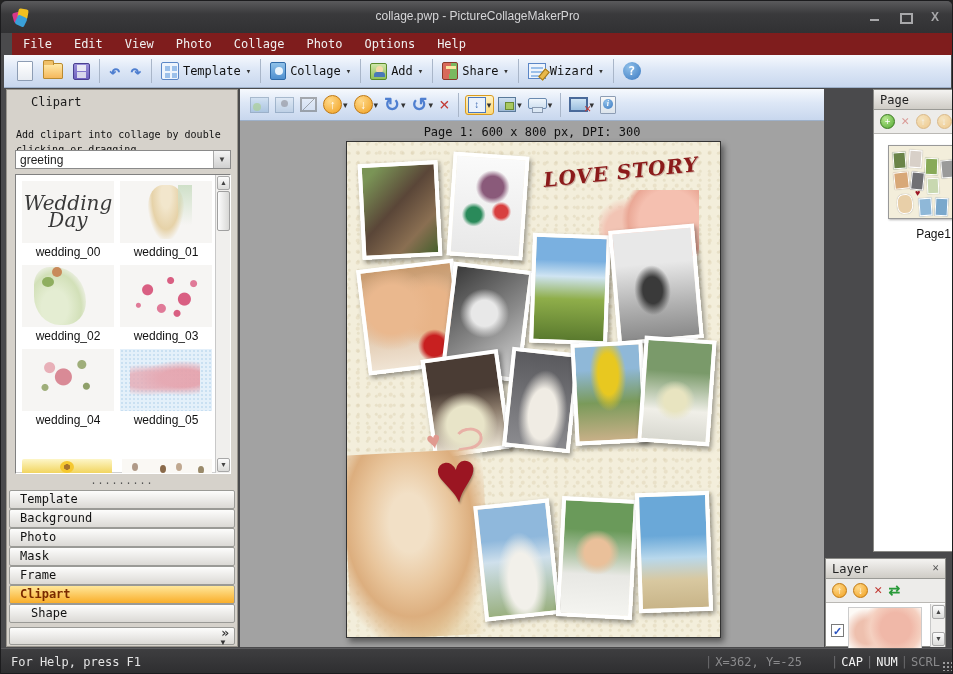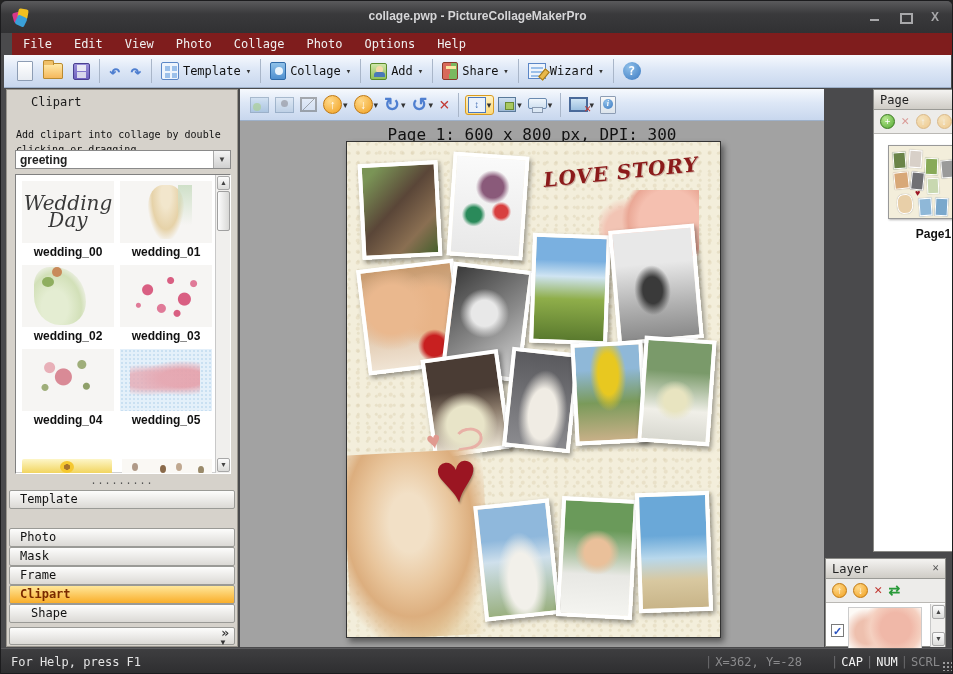--- a/index.html
+++ b/index.html
@@ -1,18 +1,18 @@
 <!DOCTYPE html>
 <html><head>
 <meta charset="utf-8">
 <style>
   html,body{margin:0;padding:0;width:953px;height:674px;overflow:hidden;background:#222;}
   *{box-sizing:border-box;}
   .mono{font-family:"DejaVu Sans Mono","Liberation Mono",monospace;}
-  .sans{font-family:"Liberation Sans","DejaVu Sans",sans-serif;font-weight:bold;}
+  .sans{font-family:"Liberation Sans","DejaVu Sans",sans-serif;}
   .window{position:absolute;left:0;top:0;width:953px;height:674px;background:#4a4a4c;border:1px solid #1c1c1e;border-radius:6px 6px 0 0;overflow:hidden;}
 
   
   .titlebar{position:absolute;left:0;top:0;width:953px;height:32px;background:linear-gradient(#5a5a5c,#3a3a3c 40%,#313133);border-radius:6px 6px 0 0;}
   .app-icon{position:absolute;left:12px;top:8px;width:17px;height:17px;}
   .app-icon .sq{position:absolute;width:10px;height:10px;border-radius:2px;}
   .title-text{position:absolute;left:0;right:0;top:8px;text-align:center;font-size:12px;color:#d6d6d8;}
   .winbtns{position:absolute;right:12px;top:9px;display:flex;gap:16px;}
   .winbtn{width:14px;height:14px;position:relative;color:#a8a8aa;font-size:12px;line-height:14px;text-align:center;}
   .wb-min::after{content:"";position:absolute;left:2px;bottom:3px;width:9px;height:2px;background:#a8a8aa;}
@@ -116,21 +116,21 @@
   .del-x{font-size:19px;font-weight:bold;color:#c23a34;line-height:20px;}
   .ic-fit{width:18px;height:16px;border:1px solid #4a78c0;background:#eaf2fc;color:#3a68b0;font-size:10px;text-align:center;line-height:14px;font-weight:bold;}
   .ic-align{width:18px;height:15px;background:linear-gradient(#cfe0f0,#9cb8d4);border:1px solid #5a7a9a;position:relative;}
   .ic-align::before{content:"";position:absolute;right:1px;bottom:1px;width:7px;height:6px;background:#a8c860;border:1px solid #6a8a30;}
   .ic-resize{width:19px;height:11px;border:1px solid #6a8ab0;background:linear-gradient(#f0f6fc,#cfe0f0);border-radius:2px;position:relative;margin-top:-3px;}
   .ic-resize::after{content:"";position:absolute;left:3px;bottom:-5px;width:9px;height:4px;border:1px solid #8a9ab0;background:#dce8f4;}
   .ic-preview{width:19px;height:15px;border:2px solid #4a6a9a;background:linear-gradient(#cfe4f4,#9cc0e0);position:relative;}
   .ic-preview::after{content:"×";position:absolute;right:-5px;bottom:-7px;color:#c23a34;font-weight:bold;font-size:13px;}
   .ic-info{width:16px;height:18px;background:linear-gradient(#f8f8f8,#dce4ec);border:1px solid #8d9db4;border-radius:1px;position:relative;}
   .ic-info::before{content:"i";position:absolute;left:2px;top:2px;width:10px;height:10px;border-radius:50%;background:radial-gradient(circle at 35% 30%,#8fc0ea,#3a78c0);color:#fff;font-size:8px;font-weight:bold;text-align:center;line-height:10px;font-style:italic;}
-  .page-info{position:absolute;left:0;top:36px;width:584px;text-align:center;font-size:16px;color:#111;}
+  .page-info{position:absolute;left:0;top:36px;width:584px;text-align:center;font-size:12px;color:#111;}
 
   
   .page{position:absolute;left:106px;top:52px;width:375px;height:497px;background:
     radial-gradient(circle at 25% 25%,rgba(220,210,180,.5) 1px,rgba(0,0,0,0) 2px) 0 0/9px 9px,
     radial-gradient(circle at 70% 60%,rgba(225,215,185,.55) 1.5px,rgba(0,0,0,0) 2.5px) 3px 4px/11px 11px,
     #f3eedb;
     border:1px solid #333;box-shadow:3px 4px 6px rgba(0,0,0,.45);overflow:hidden;}
   .photo{position:absolute;border:4px solid #fff;box-shadow:2px 3px 5px rgba(0,0,0,.4);}
   .love{position:absolute;left:196px;top:18px;transform:rotate(-6deg);font-family:"DejaVu Serif","Liberation Serif",serif;font-style:italic;font-weight:bold;font-size:20px;letter-spacing:1px;color:#8b1a1a;text-shadow:1px 1px 0 rgba(120,40,40,.3);}
   .rose-clip{position:absolute;left:252px;top:48px;width:100px;height:66px;background:
@@ -322,20 +322,21 @@
       <div class="vscroll">
         <div class="up">▲</div>
         <div class="thumb" style="top:16px;height:40px;"></div>
         <div class="dn">▼</div>
       </div>
     </div>
 
     <div class="splitter mono">·········</div>
 
     <div class="acc mono" style="top:400px;">Template</div>
+    <div class="acc mono" style="top:419px;">Background</div>
     <div class="acc mono" style="top:438px;">Photo</div>
     <div class="acc mono" style="top:457px;">Mask</div>
     <div class="acc mono" style="top:476px;">Frame</div>
     <div class="acc mono selected" style="top:495px;">Clipart</div>
     <div class="acc mono" style="top:514px;padding-left:21px;">Shape</div>
     <div class="acc-more"></div>
     <div class="chev mono">»</div>
     <div class="chev2">▼</div>
   </div>
 
@@ -470,21 +471,21 @@
         <div class="up">▲</div>
         <div class="dn">▼</div>
       </div>
     </div>
   </div>
 
   <div class="statusbar mono">
     <span class="sb-help">For Help, press F1</span>
     <span class="sb-right">
       <span class="sb-sep">|</span>
-      <span class="sb-dim">X=362, Y=-28</span>
+      <span class="sb-dim">X=362, Y=-25</span>
       <span style="width:26px;"></span>
       <span class="sb-sep">|</span>
       <span class="sb-on">CAP</span>
       <span class="sb-sep">|</span>
       <span class="sb-on">NUM</span>
       <span class="sb-sep">|</span>
       <span class="sb-dim">SCRL</span>
     </span>
     <span class="grip"></span>
   </div>

